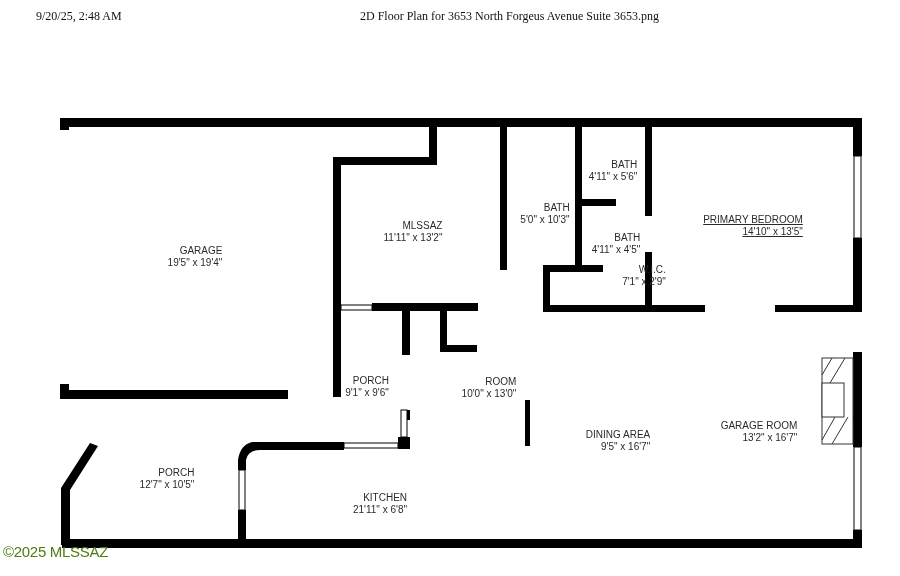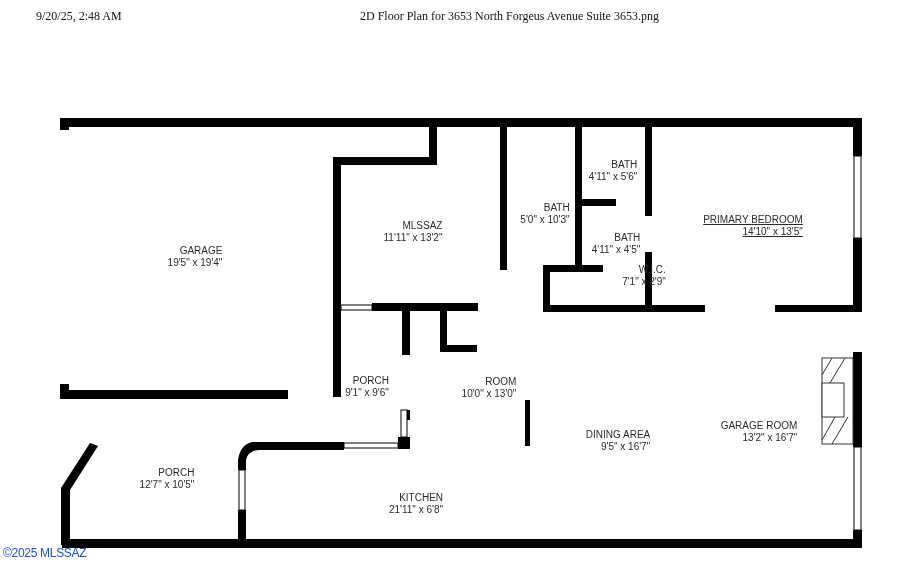--- a/index.html
+++ b/index.html
@@ -3,21 +3,21 @@
 <meta charset="utf-8">
 <style>
   html, body { margin:0; padding:0; background:#ffffff; }
   body { width:900px; height:576px; position:relative; overflow:hidden; font-family:"Liberation Sans", sans-serif; }
   .hdr { position:absolute; top:9px; font-family:"Liberation Serif", serif; font-size:12px; color:#111; }
   #hdr-date { left:36px; }
   #hdr-title { left:360px; }
   #plan { position:absolute; left:0; top:0; }
   .lbl { position:absolute; text-align:right; color:#2a2a2a; font-size:10px; line-height:12px; transform:translateX(-50%); white-space:nowrap; }
   .lbl .dim { display:block; }
-  #copyright { position:absolute; left:3px; bottom:16px; font-size:12px; color:#1d4ed8; letter-spacing:-0.3px; }
+  #copyright { position:absolute; left:3px; bottom:16px; font-size:15px; color:#4d7c0f; letter-spacing:-0.3px; }
 </style>
 </head>
 <body>
 
 <div id="hdr-date" class="hdr">9/20/25, 2:48 AM</div>
 <div id="hdr-title" class="hdr">2D Floor Plan for 3653 North Forgeus Avenue Suite 3653.png</div>
 
 <svg id="plan" width="900" height="576">
   <g fill="#000">
 
@@ -89,15 +89,15 @@
 <div class="lbl" style="left:545px;top:202px;"><span>BATH</span><span class="dim">5'0" x 10'3"</span></div>
 <div class="lbl" style="left:613px;top:159px;"><span>BATH</span><span class="dim">4'11" x 5'6"</span></div>
 <div class="lbl" style="left:616px;top:232px;"><span>BATH</span><span class="dim">4'11" x 4'5"</span></div>
 <div class="lbl" style="left:600px;top:264px;margin-left:44px;"><span>W.I.C.</span><span class="dim">7'1" x 2'9"</span></div>
 <div class="lbl" style="left:753px;top:214px;text-decoration:underline;"><span>PRIMARY BEDROOM</span><span class="dim">14'10" x 13'5"</span></div>
 <div class="lbl" style="left:367px;top:375px;"><span>PORCH</span><span class="dim">9'1" x 9'6"</span></div>
 <div class="lbl" style="left:489px;top:376px;"><span>ROOM</span><span class="dim">10'0" x 13'0"</span></div>
 <div class="lbl" style="left:618px;top:420px;margin-top:9px;"><span>DINING AREA</span><span class="dim">9'5" x 16'7"</span></div>
 <div class="lbl" style="left:759px;top:420px;"><span>GARAGE ROOM</span><span class="dim">13'2" x 16'7"</span></div>
 <div class="lbl" style="left:167px;top:467px;"><span>PORCH</span><span class="dim">12'7" x 10'5"</span></div>
-<div class="lbl" style="left:416px;top:492px;"><span>KITCHEN</span><span class="dim">21'11" x 6'8"</span></div>
+<div class="lbl" style="left:380px;top:492px;"><span>KITCHEN</span><span class="dim">21'11" x 6'8"</span></div>
 
 <div id="copyright">©2025 MLSSAZ</div>
 
 </body></html>

